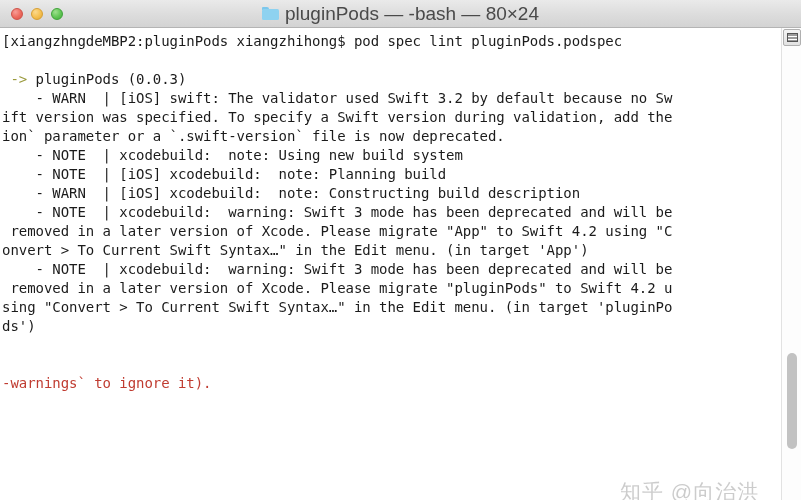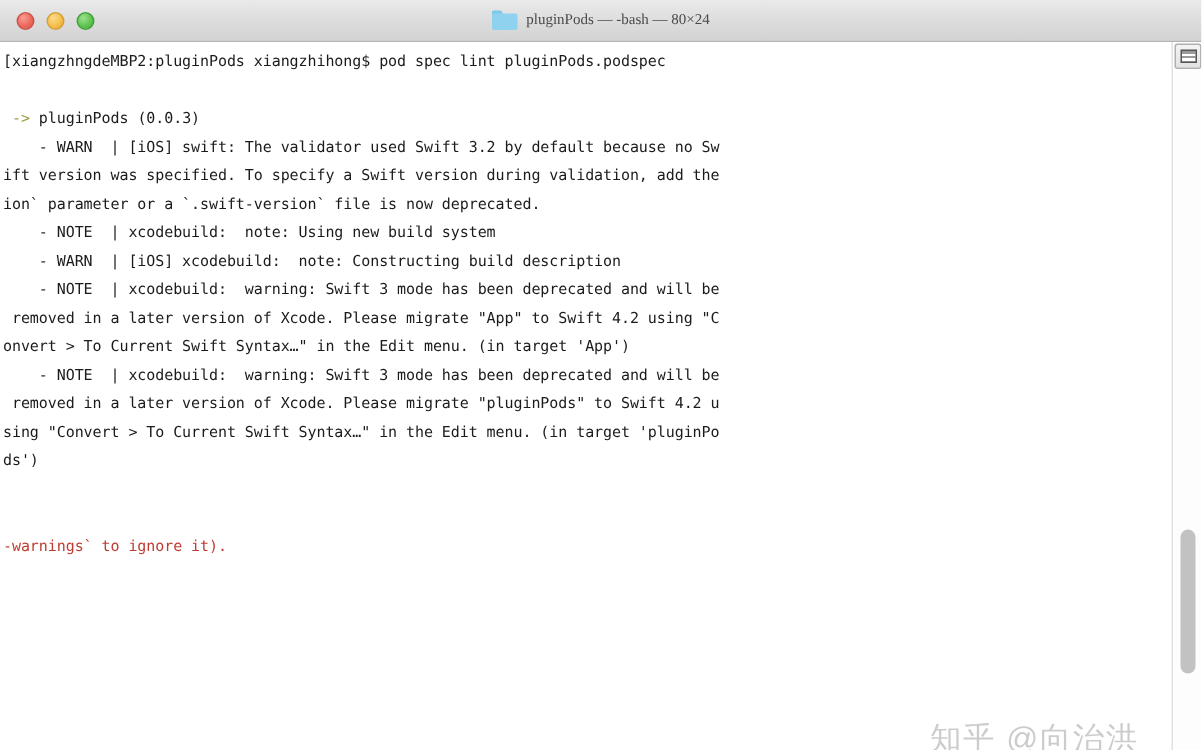--- a/index.html
+++ b/index.html
@@ -74,22 +74,22 @@
     border-radius: 1px 2px 0 0;
   }
   #folder-icon .body {
     position: absolute;
     left: 0; top: 2px;
     width: 17px; height: 11px;
     background: #8ed2f0;
     border-radius: 1.5px;
   }
   #window-title {
-    font-family: Liberation Serif, serif;
-    font-size: 10px;
+    font-family: Liberation Sans, sans-serif;
+    font-size: 19px;
     color: #4a4a4a;
     white-space: nowrap;
   }
 
   
   #terminal-body {
     position: relative;
     height: 472px;
     background: #ffffff;
     overflow: hidden;
@@ -99,21 +99,21 @@
     left: 0;
     top: 0;
     right: 20px;
     bottom: 0;
     padding: 4px 0 0 2px;
     box-sizing: border-box;
     overflow: hidden;
   }
   .line {
     font-family: "DejaVu Sans Mono", monospace;
-    font-size: 10px;
+    font-size: 14px;
     line-height: 19px;
     height: 19px;
     color: #1b1b1b;
     white-space: pre;
     letter-spacing: -0.05px;
   }
   .line.blank { color: transparent; }
   .line.err { color: #c03c31; }
   .arrow { color: #9a9a3c; }
 
@@ -209,20 +209,21 @@
   <div id="terminal-body">
 
     <div id="screen">
         <div class="line">[xiangzhngdeMBP2:pluginPods xiangzhihong$ pod spec lint pluginPods.podspec</div>
         <div class="line blank"></div>
         <div class="line"> <span class="arrow">-&gt;</span> pluginPods (0.0.3)</div>
         <div class="line">    - WARN  | [iOS] swift: The validator used Swift 3.2 by default because no Sw</div>
         <div class="line">ift version was specified. To specify a Swift version during validation, add the</div>
         <div class="line">ion` parameter or a `.swift-version` file is now deprecated.</div>
         <div class="line">    - NOTE  | xcodebuild:  note: Using new build system</div>
+        <div class="line">    - NOTE  | [iOS] xcodebuild:  note: Planning build</div>
         <div class="line">    - WARN  | [iOS] xcodebuild:  note: Constructing build description</div>
         <div class="line">    - NOTE  | xcodebuild:  warning: Swift 3 mode has been deprecated and will be</div>
         <div class="line"> removed in a later version of Xcode. Please migrate "App" to Swift 4.2 using "C</div>
         <div class="line">onvert &gt; To Current Swift Syntax…" in the Edit menu. (in target 'App')</div>
         <div class="line">    - NOTE  | xcodebuild:  warning: Swift 3 mode has been deprecated and will be</div>
         <div class="line"> removed in a later version of Xcode. Please migrate "pluginPods" to Swift 4.2 u</div>
         <div class="line">sing "Convert &gt; To Current Swift Syntax…" in the Edit menu. (in target 'pluginPo</div>
         <div class="line">ds')</div>
         <div class="line blank"></div>
         <div class="line blank"></div>

